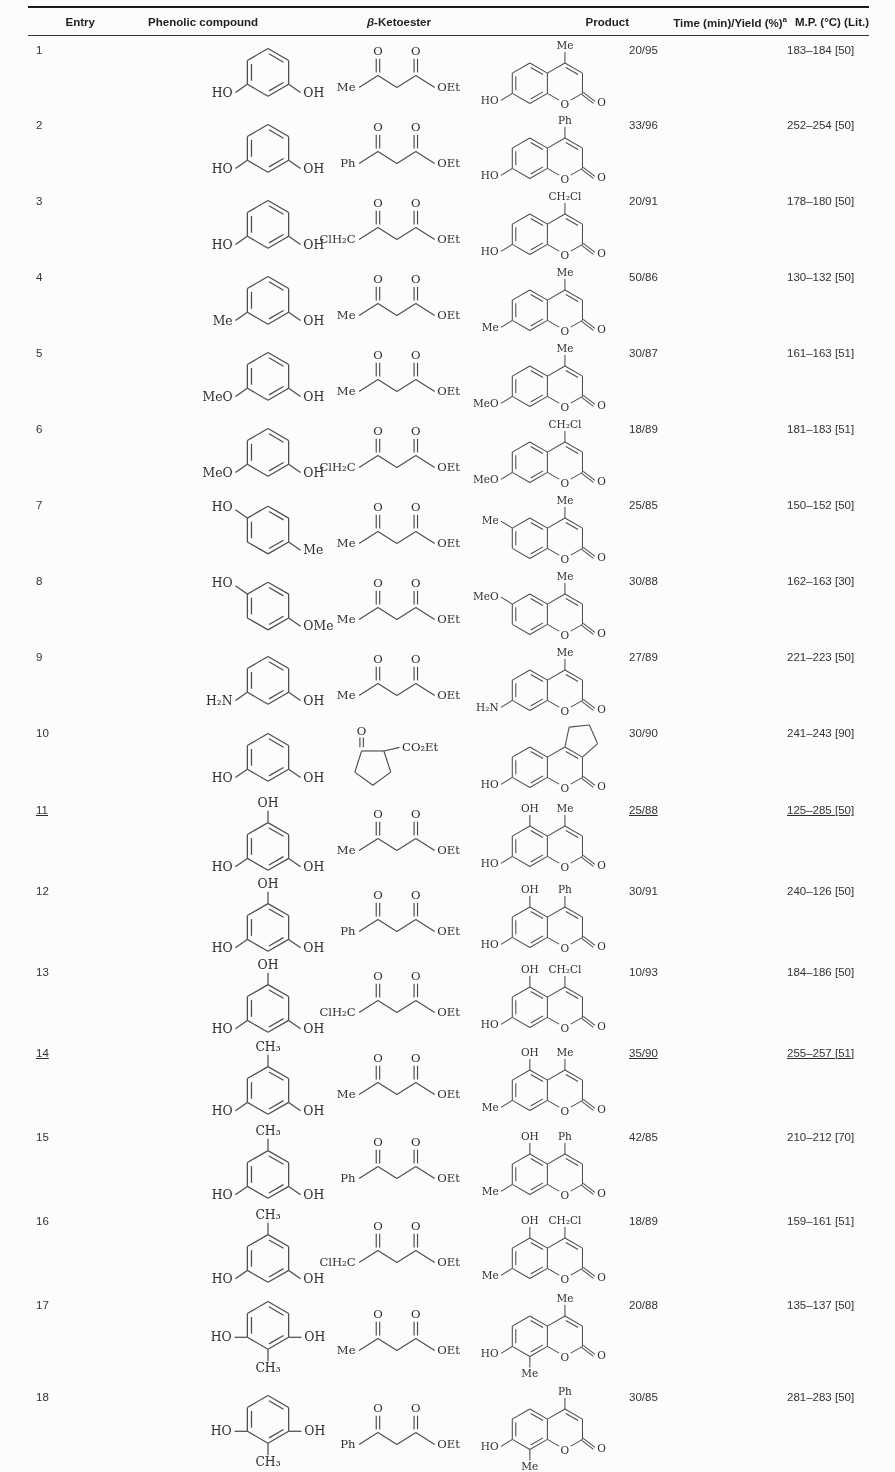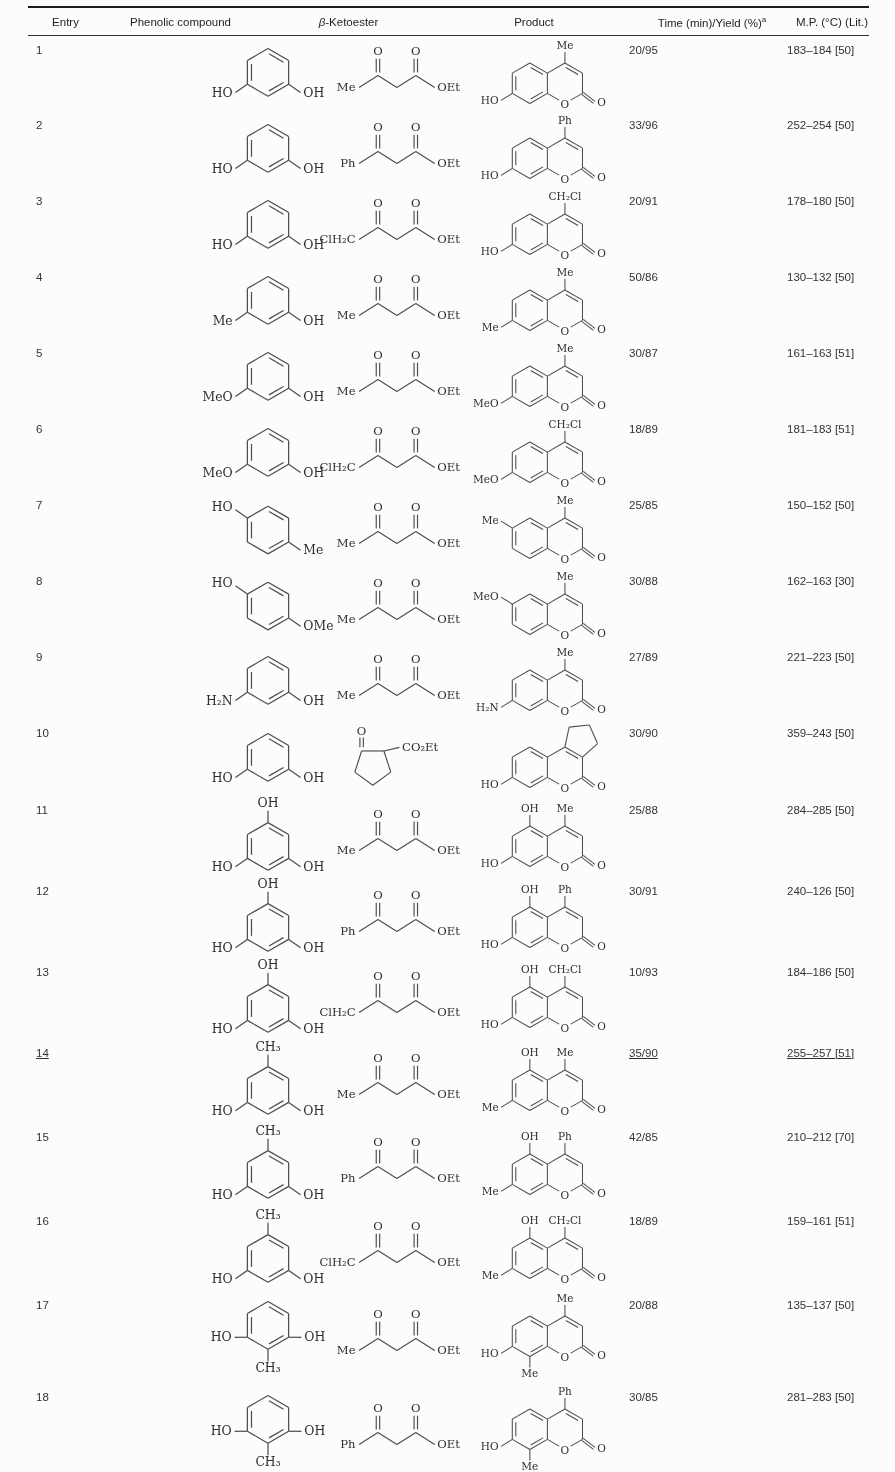--- a/index.html
+++ b/index.html
@@ -1,19 +1,19 @@
 <!DOCTYPE html>
 <html><head>
 <meta charset="utf-8">
 <style>
   html,body{margin:0;padding:0;background:#fcfcfc;}
   body{width:895px;font-family:"Liberation Sans","DejaVu Sans",sans-serif;color:#2d2d2d;}
   .table-wrap{padding:6px 26px 10px 28px;}
   table{border-collapse:collapse;width:841px;table-layout:fixed;border-top:2px solid #1c1c1c;border-bottom:1.2px solid #333;}
-  thead th{font-size:11.5px;font-weight:400;text-align:center;padding:7px 0 6px 8px;border-bottom:1.4px solid #333;color:#1f1f1f;white-space:nowrap;}
+  thead th{font-size:11.5px;font-weight:700;text-align:right;padding:7px 0 6px 8px;border-bottom:1.4px solid #333;color:#1f1f1f;white-space:nowrap;}
   thead sup{font-size:8px;}
   .keto-head{display:inline-block;}
   .keto-head::first-letter{font-style:italic;}
   tbody td{padding:0;}
   .c-entry,.c-val{font-size:11.5px;vertical-align:top;padding-top:8px;color:#333;white-space:nowrap;}
   .c-entry{padding-left:8px;}
   .c-struct{vertical-align:middle;overflow:visible;}
   .c-phenol svg{display:block;margin-left:95px;}
   .c-keto svg{display:block;margin-left:46px;}
   .c-product svg{display:block;margin-left:38px;}
@@ -804,23 +804,23 @@
                 <line x1="164.8" y1="31.6" x2="145.5" y2="49"></line>
               </g>
               <g font-size="13.5" fill="#2e2e2e">
                 <text x="123" y="94" text-anchor="middle">O</text>
                 <text x="164.5" y="91" text-anchor="start">O</text>
                 <text x="38" y="89" text-anchor="end">HO</text>
               </g>
             </svg>
           </td>
           <td class="c-val">30/90</td>
-          <td class="c-val">359–243 [50]</td>
-        </tr>
-        <tr style="height: 80px;">
+          <td class="c-val">241–243 [90]</td>
+        </tr>
+        <tr style="height: 80px; text-decoration: underline;">
           <td class="c-entry">11</td>
           <td class="c-struct c-phenol">
             <svg width="156" viewBox="0 -5 170 88" xmlns="http://www.w3.org/2000/svg">
               <g fill="none" stroke="#4d4d4d" stroke-width="1.35">
                 <line x1="85" y1="24" x2="107.5" y2="37"></line>
                 <line x1="107.5" y1="37" x2="107.5" y2="63"></line>
                 <line x1="107.5" y1="63" x2="85" y2="76"></line>
                 <line x1="85" y1="76" x2="62.5" y2="63"></line>
                 <line x1="62.5" y1="63" x2="62.5" y2="37"></line>
                 <line x1="62.5" y1="37" x2="85" y2="24"></line>
@@ -885,21 +885,21 @@
               <g font-size="13.5" fill="#2e2e2e">
                 <text x="123" y="94" text-anchor="middle">O</text>
                 <text x="164.5" y="91" text-anchor="start">O</text>
                 <text x="123" y="18" text-anchor="middle">Me</text>
                 <text x="78" y="18" text-anchor="middle">OH</text>
                 <text x="38" y="89" text-anchor="end">HO</text>
               </g>
             </svg>
           </td>
           <td class="c-val">25/88</td>
-          <td class="c-val">284–285 [50]</td>
+          <td class="c-val">125–285 [50]</td>
         </tr>
         <tr style="height: 80px;">
           <td class="c-entry">12</td>
           <td class="c-struct c-phenol">
             <svg width="156" viewBox="0 -5 170 88" xmlns="http://www.w3.org/2000/svg">
               <g fill="none" stroke="#4d4d4d" stroke-width="1.35">
                 <line x1="85" y1="24" x2="107.5" y2="37"></line>
                 <line x1="107.5" y1="37" x2="107.5" y2="63"></line>
                 <line x1="107.5" y1="63" x2="85" y2="76"></line>
                 <line x1="85" y1="76" x2="62.5" y2="63"></line>

